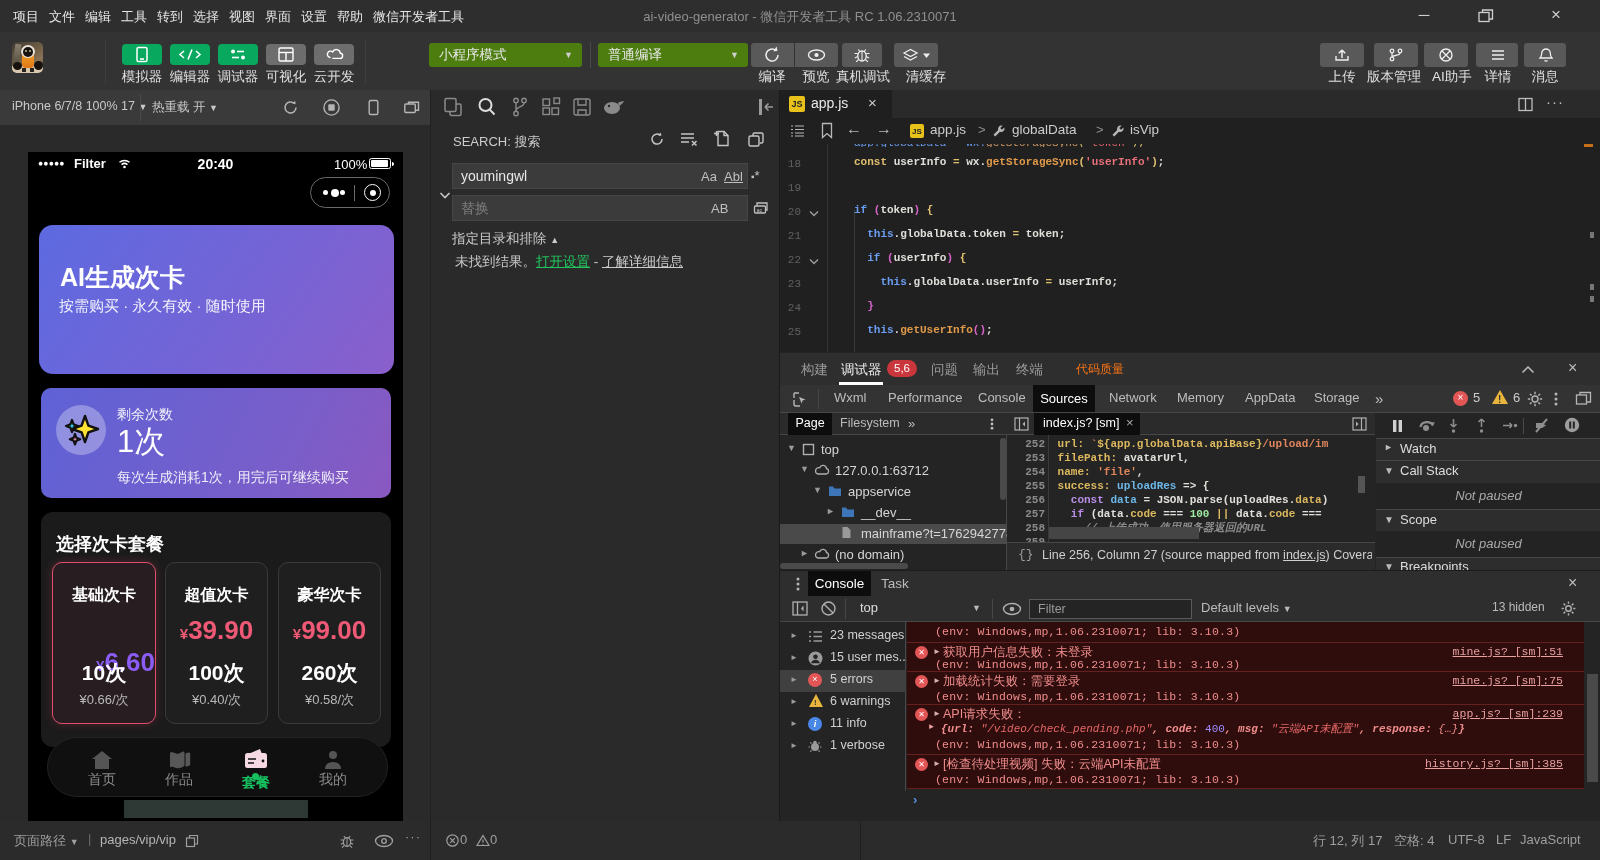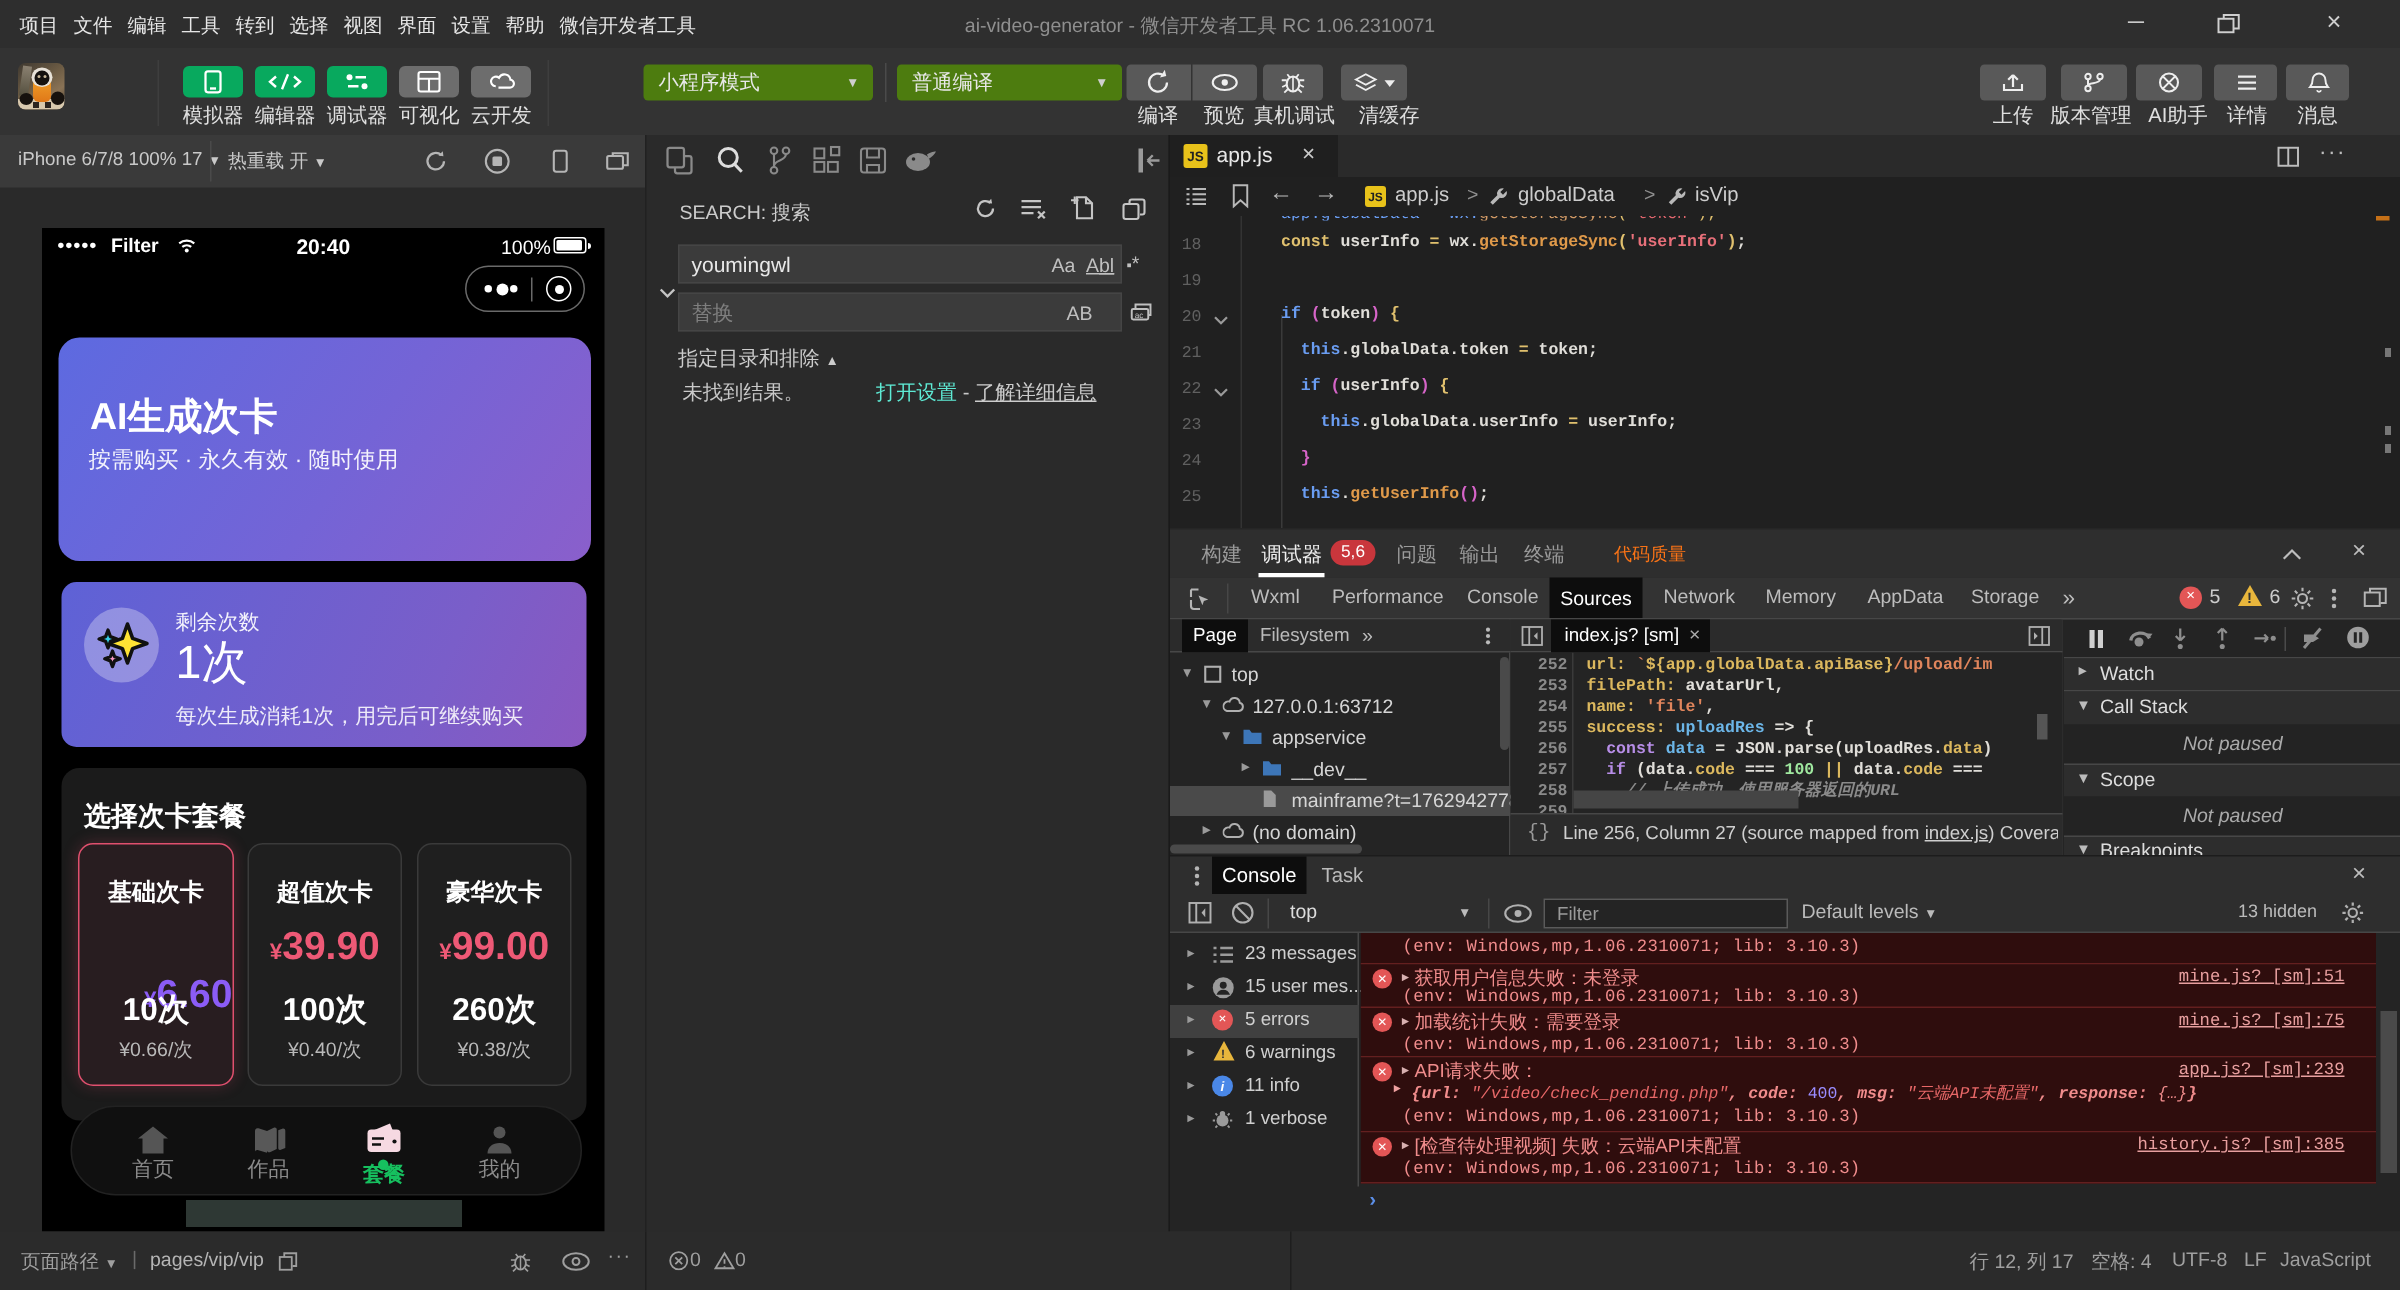--- a/index.html
+++ b/index.html
@@ -290,21 +290,21 @@
         <div class="abs" style="left:0;width:100%;top:22px;text-align:center;font-size:16px;font-weight:bold;">超值次卡</div>
         <div class="abs" style="left:0;width:100%;top:52px;text-align:center;font-size:26px;font-weight:bold;color:#ee5976;"><span style="font-size:15px;">¥</span>39.90</div>
         <div class="abs" style="left:0;width:100%;top:96px;text-align:center;font-size:21px;font-weight:bold;">100次</div>
         <div class="abs" style="left:0;width:100%;top:128px;text-align:center;font-size:13px;color:#b9b9b9;">¥0.40/次</div>
       </div>
 
       <div class="abs" style="left:237px;top:50px;width:103px;height:162px;border:1px solid #3a3a3a;border-radius:10px;background:#1f1f1f;">
         <div class="abs" style="left:0;width:100%;top:22px;text-align:center;font-size:16px;font-weight:bold;">豪华次卡</div>
         <div class="abs" style="left:0;width:100%;top:52px;text-align:center;font-size:26px;font-weight:bold;color:#ee5976;"><span style="font-size:15px;">¥</span>99.00</div>
         <div class="abs" style="left:0;width:100%;top:96px;text-align:center;font-size:21px;font-weight:bold;">260次</div>
-        <div class="abs" style="left:0;width:100%;top:128px;text-align:center;font-size:13px;color:#b9b9b9;">¥0.38/次</div>
+        <div class="abs" style="left:0;width:100%;top:128px;text-align:center;font-size:13px;color:#b9b9b9;">¥0.58/次</div>
       </div>
     </div>
 
     <div class="abs" style="left:96px;top:648px;width:184px;height:18px;background:#2e3834;"></div>
 
     <div class="abs" style="left:19px;top:585px;width:341px;height:60px;border-radius:30px;background:#101010;border:1px solid #222;">
       <svg class="abs" style="left:43px;top:12px;" width="22" height="20" viewBox="0 0 22 20">
           <path d="M11 1L1 9h3v10h14V9h3z" fill="#555"></path>
         </svg>
       <div class="abs" style="left:26px;top:33px;width:56px;text-align:center;font-size:14px;color:#8a8a8a;">首页</div>
@@ -401,21 +401,21 @@
     <div class="abs" style="left:8px;top:4px;font-size:14px;color:#7e7e7e;">替换</div>
     <div class="abs" style="left:258px;top:5px;font-size:13px;color:#c0c0c0;">AB</div>
   </div>
   <svg class="abs" style="left:322px;top:110px;" width="18" height="16" viewBox="0 0 18 16">
       <rect x="1.5" y="6" width="11" height="7" rx="1" fill="none" stroke="#c0c0c0" stroke-width="1.3"></rect>
       <path d="M4 6V3h10v7h-1.5" fill="none" stroke="#c0c0c0" stroke-width="1.3"></path>
       <text x="3.5" y="11.8" font-size="5.5" fill="#c0c0c0" font-family="Liberation Sans">ac</text>
     </svg>
 
   <div class="abs" style="left:21px;top:140px;font-size:13.5px;color:#cccccc;">指定目录和排除 <span style="font-size:9px;">▲</span></div>
-  <div class="abs" style="left:24px;top:163px;font-size:13.5px;color:#c9c9c9;">未找到结果。<span style="color:#5eead4;margin-left:48px;">打开设置</span> - <span style="text-decoration:underline;color:#cccccc;">了解详细信息</span></div>
+  <div class="abs" style="left:24px;top:163px;font-size:13.5px;color:#c9c9c9;">未找到结果。<span style="text-decoration:underline;color:#22c55e;">打开设置</span> - <span style="text-decoration:underline;color:#cccccc;">了解详细信息</span></div>
 </div>
 
 <div id="editor">
   <div id="tabstrip">
     <div class="abs" style="left:0;top:0;width:112px;height:28px;background:#1f1f1f;">
       <div class="abs" style="left:9px;top:6px;width:16px;height:16px;background:#e8c21a;border-radius:2px;">
           <div class="abs" style="left:0;top:3px;width:16px;text-align:center;font-size:9px;font-weight:bold;color:#222;">JS</div>
         </div>
       <div class="abs" style="left:31px;top:5px;font-size:14px;color:#e8e8e8;">app.js</div>
       <div class="abs" style="left:88px;top:4px;font-size:15px;color:#c9c9c9;">×</div>

